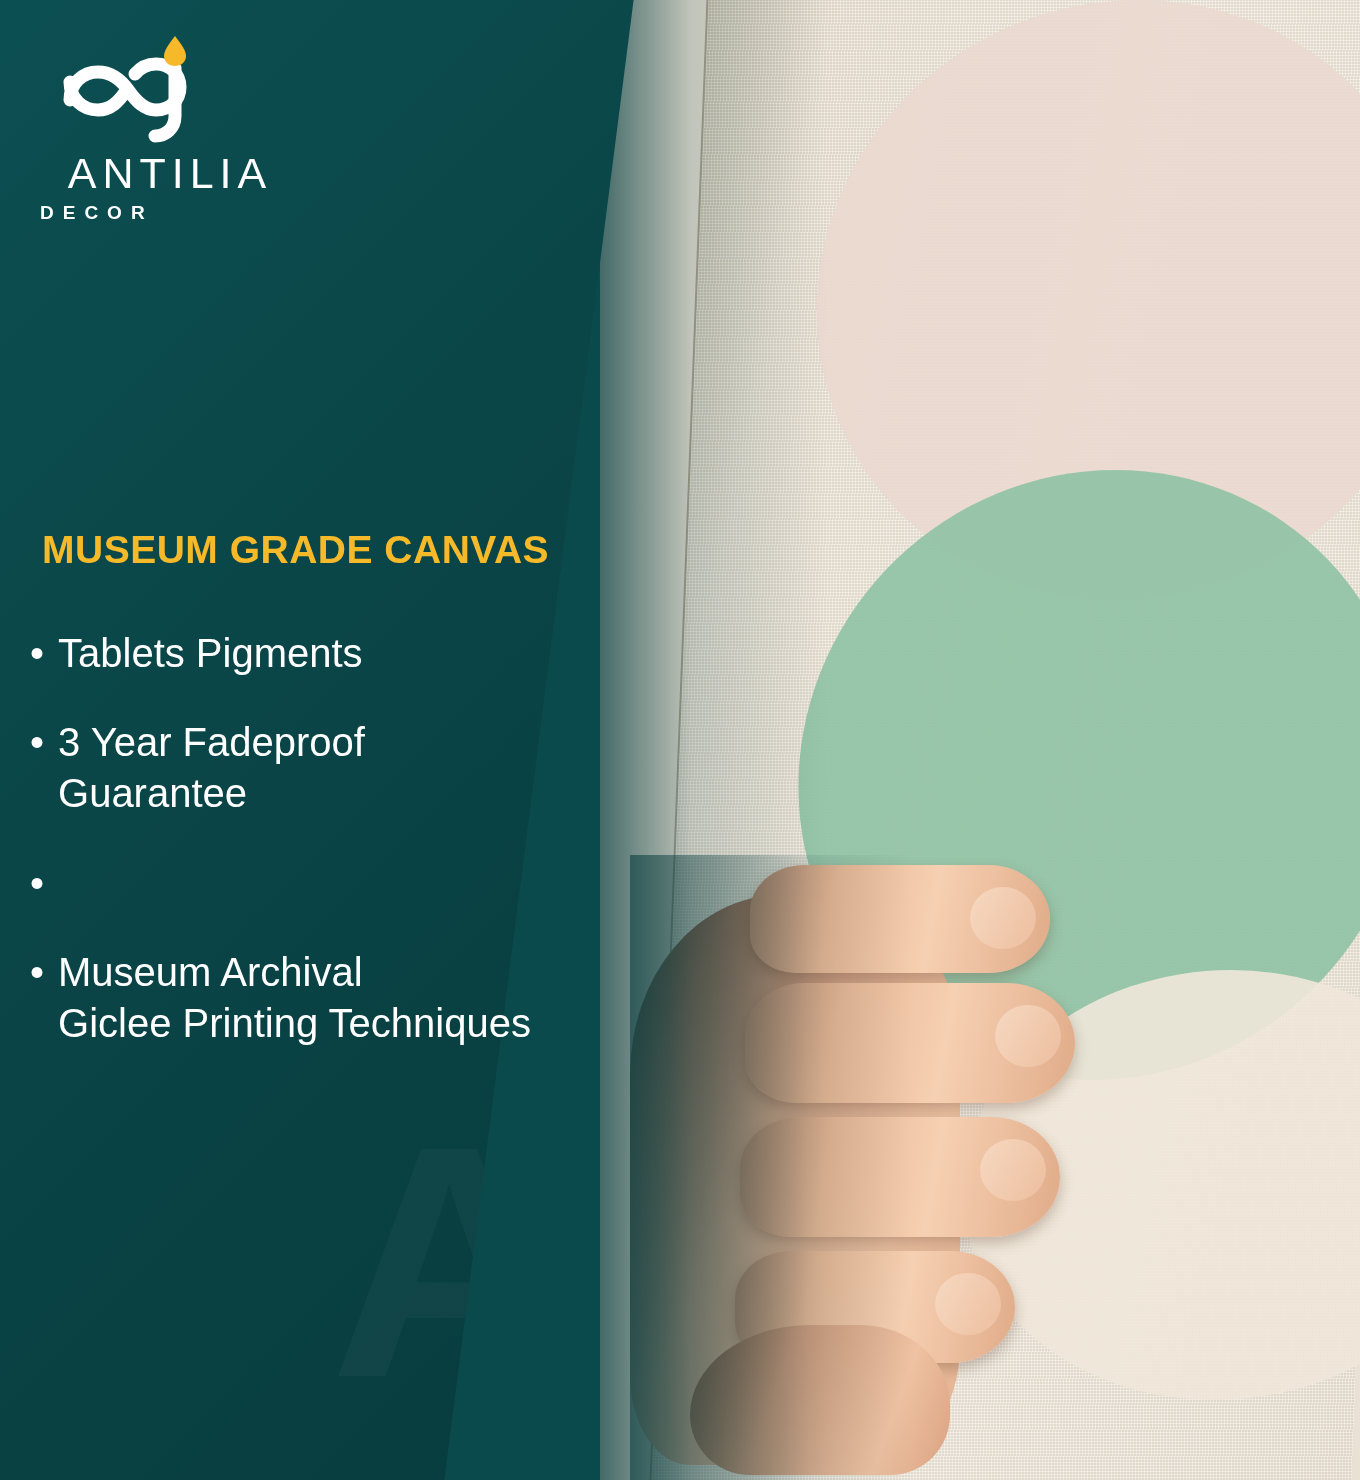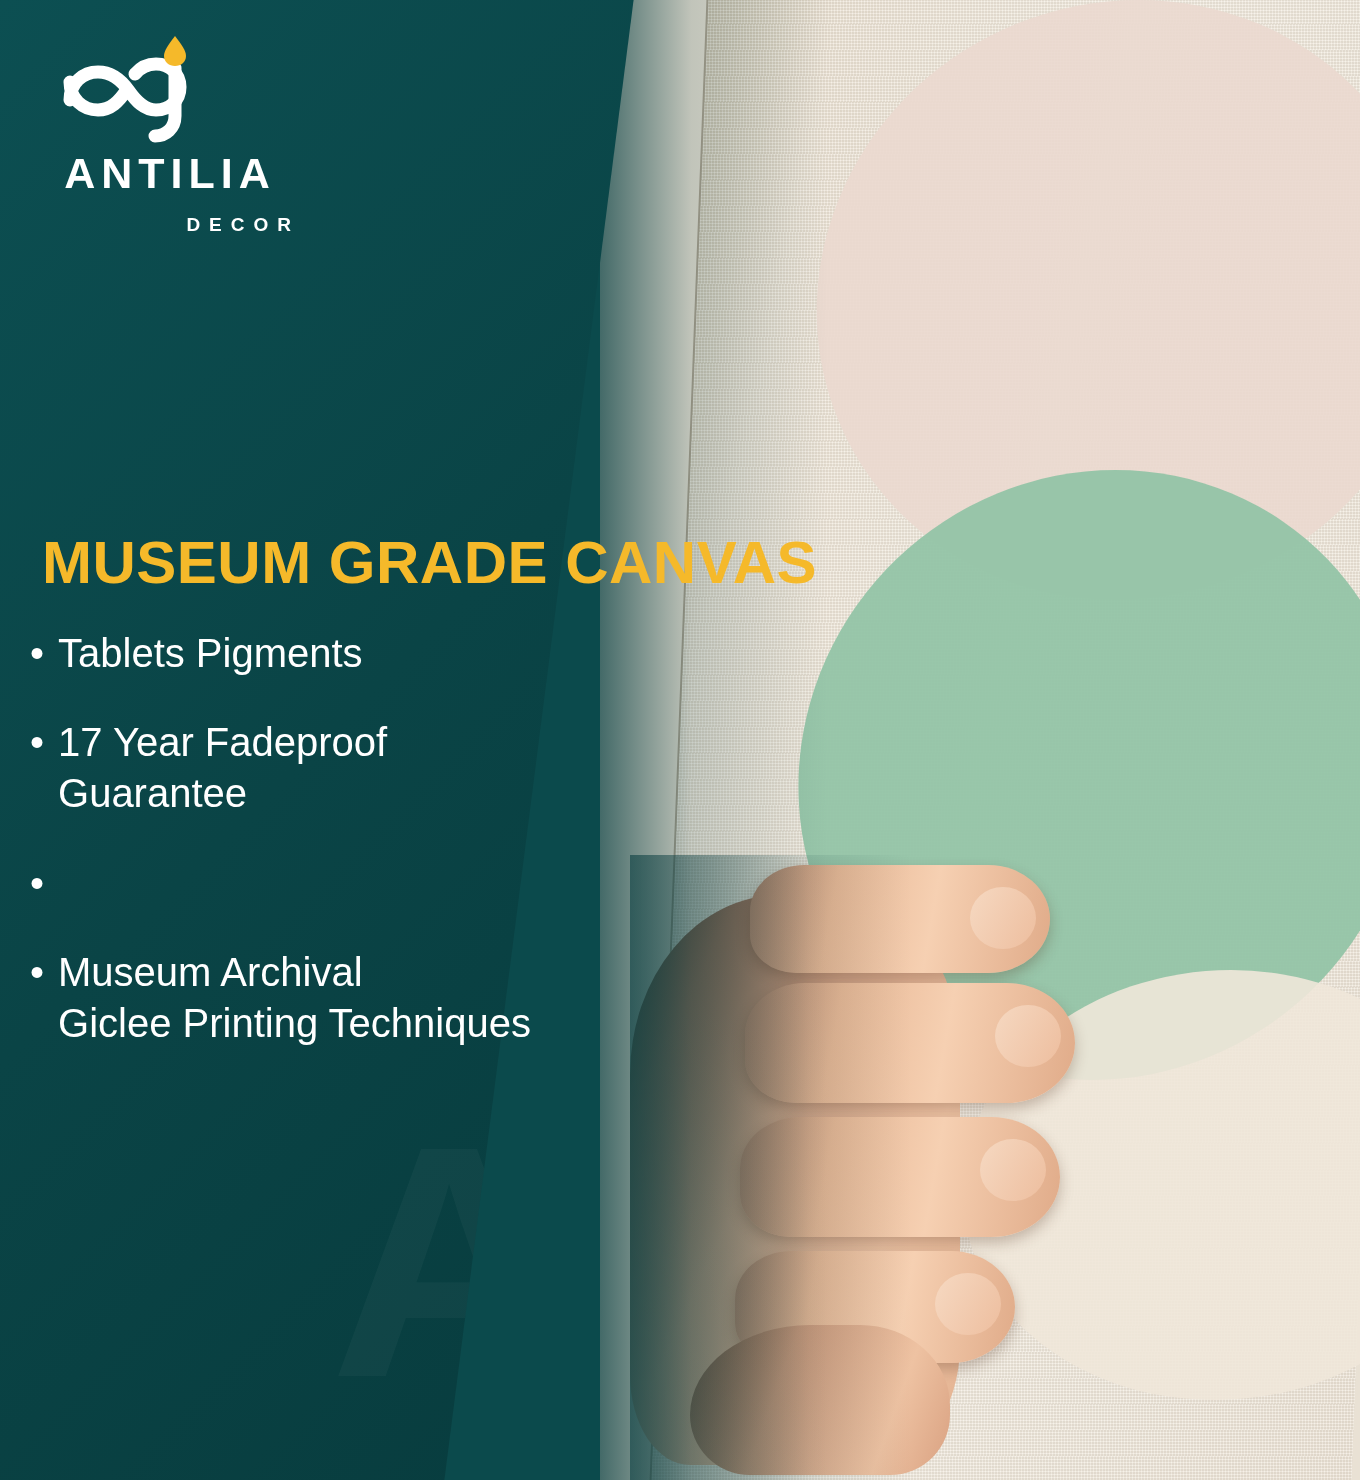--- a/index.html
+++ b/index.html
@@ -179,42 +179,42 @@
   }
   .logo-mark {
     position: relative;
     width: 150px;
     height: 110px;
     margin-left: 18px;
   }
   .logo-name {
     margin-top: 8px;
     font-size: 43px;
-    font-weight: 700;
+    font-weight: 400;
     letter-spacing: 6px;
     color: #ffffff;
     text-align: center;
     line-height: 1;
   }
   .logo-sub {
-    margin-top: 20px;
+    margin-top: 8px;
     font-size: 19px;
     font-weight: 600;
     letter-spacing: 9px;
     color: #ffffff;
-    text-align: right;
+    text-align: left;
     line-height: 1;
   }
 
   
   .headline {
     position: absolute;
     left: 42px;
     top: 528px;
-    font-size: 60px;
+    font-size: 39px;
     font-weight: 700;
     letter-spacing: 0.5px;
     color: #f5b92a;
   }
   .bullets {
     position: absolute;
     left: 30px;
     top: 628px;
     width: 700px;
     margin: 0;
@@ -294,21 +294,21 @@
 
   <div class="headline">MUSEUM GRADE CANVAS</div>
 
   <ul class="bullets">
     <li class="bullet">
       <span class="bullet-dot">•</span>
       <span class="bullet-text">Tablets Pigments</span>
     </li>
     <li class="bullet">
       <span class="bullet-dot">•</span>
-      <span class="bullet-text">17 Year Fadeproof
+      <span class="bullet-text">3 Year Fadeproof
 Guarantee</span>
     </li>
     <li class="bullet">
       <span class="bullet-dot">•</span>
     </li>
     <li class="bullet">
       <span class="bullet-dot">•</span>
       <span class="bullet-text"> Museum Archival
  Giclee Printing Techniques</span>
     </li>

